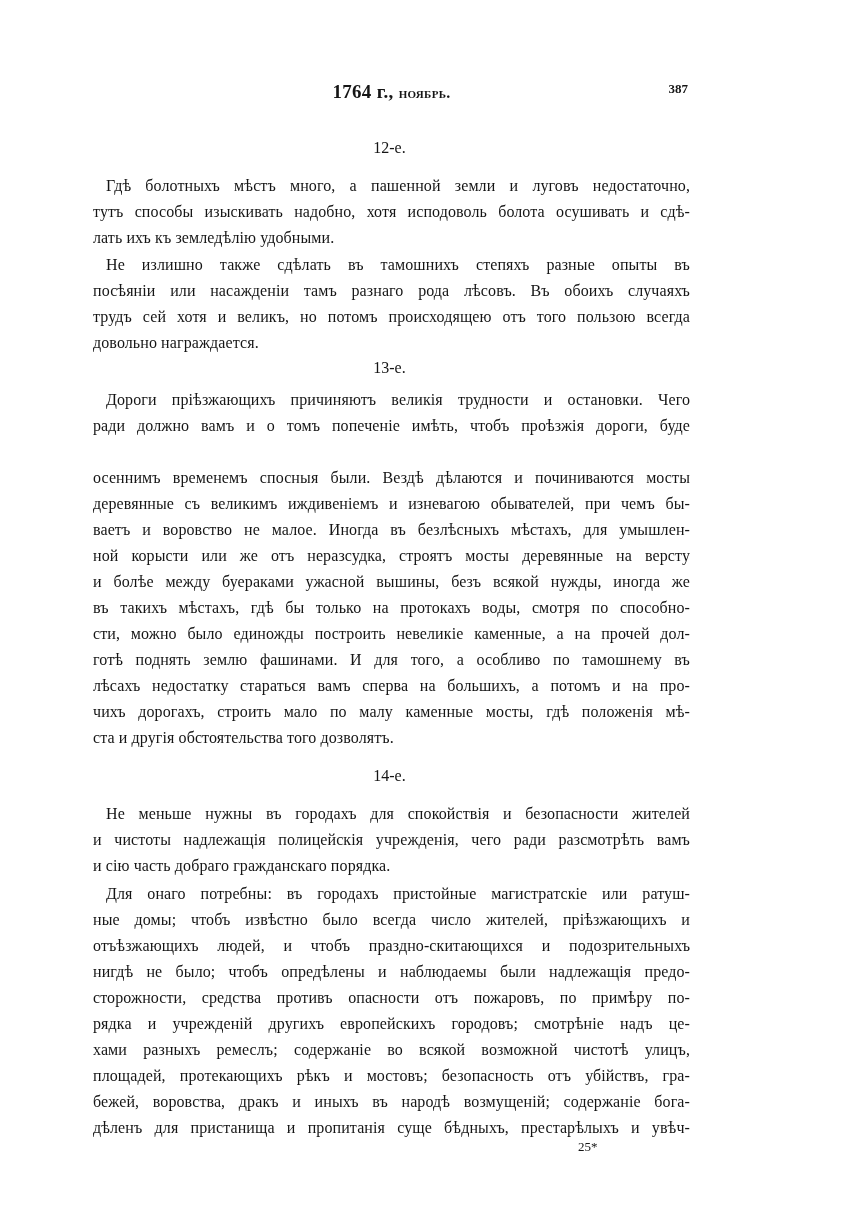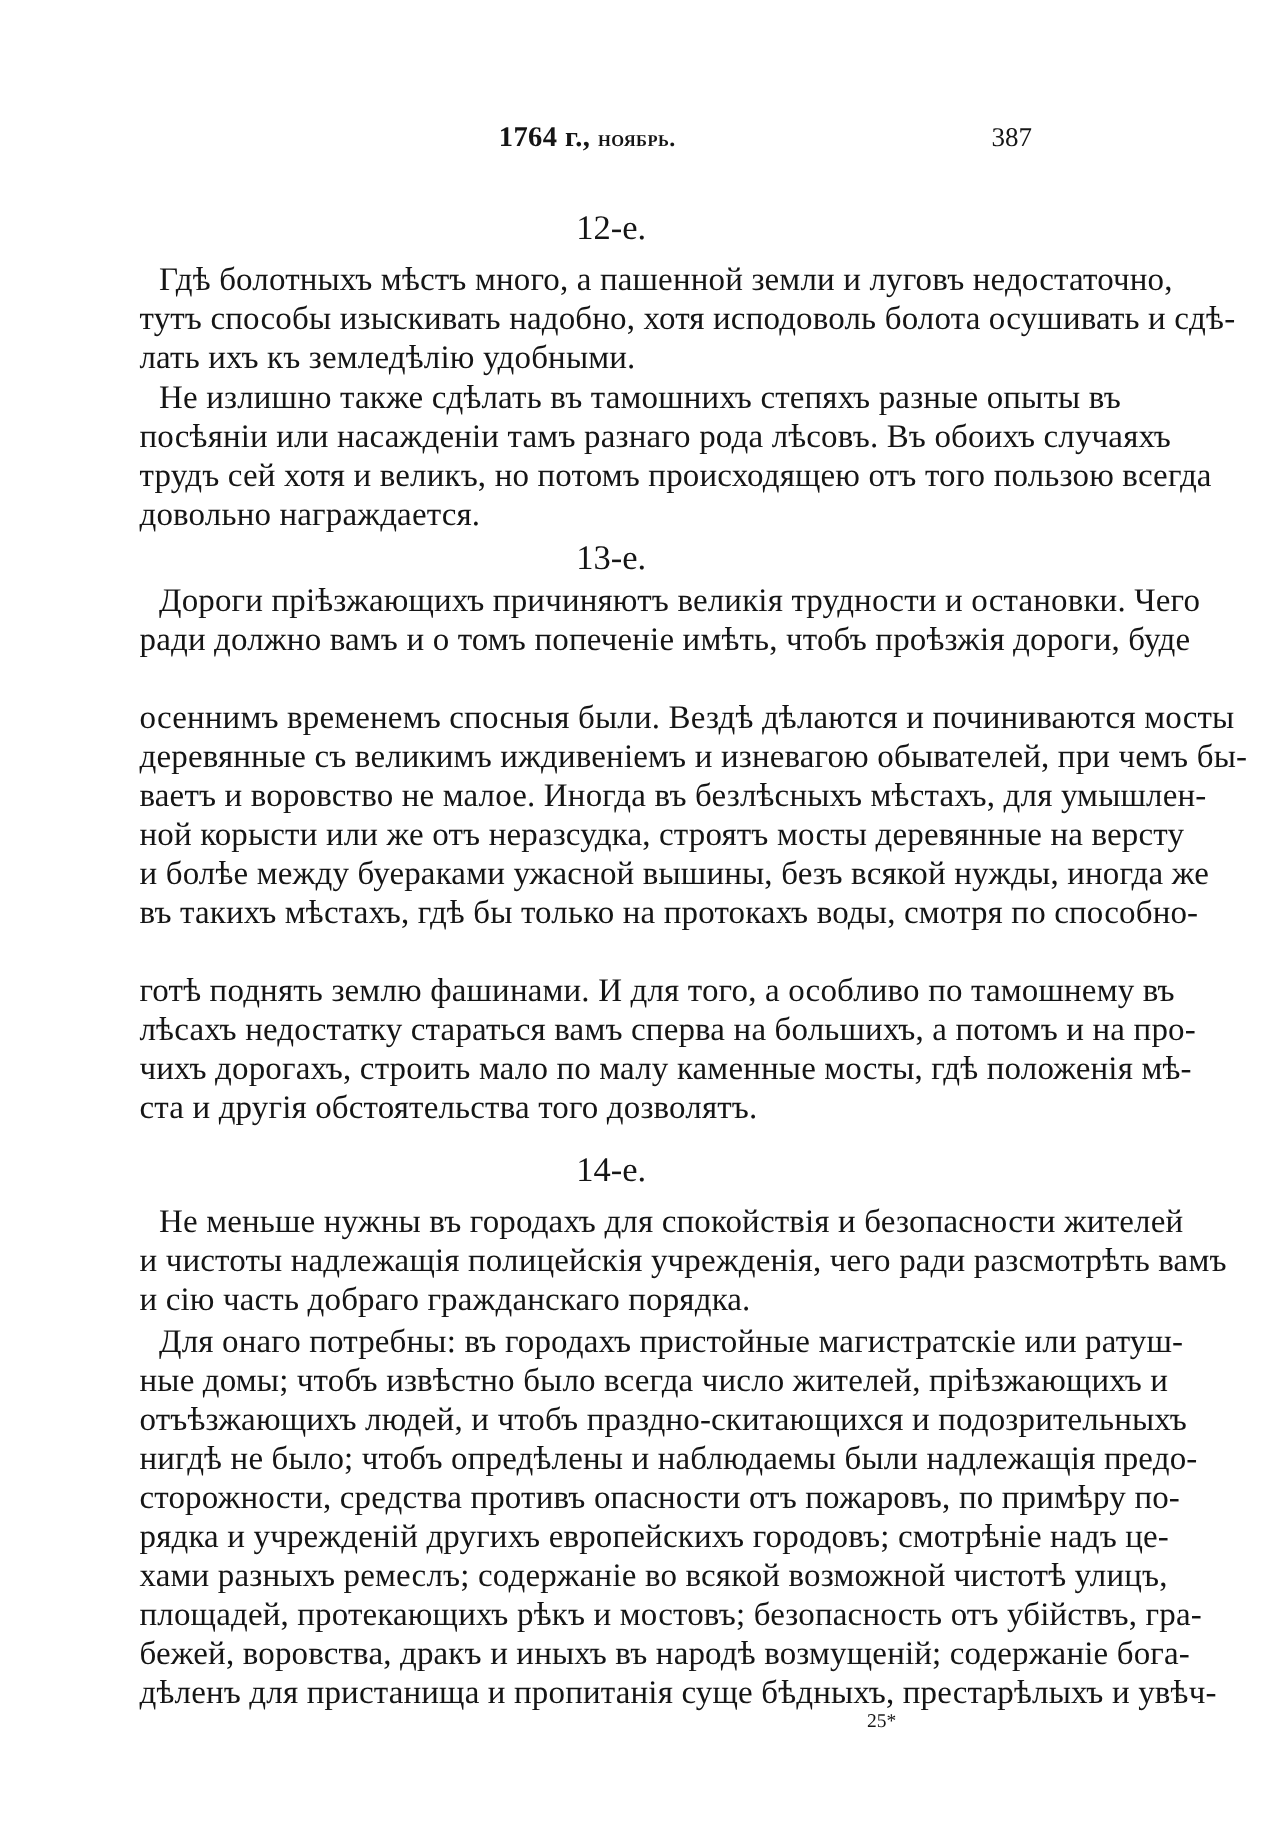--- a/index.html
+++ b/index.html
@@ -3,24 +3,24 @@
 <meta charset="utf-8">
 <style>
   html, body { margin: 0; padding: 0; background: #ffffff; }
   body { width: 843px; height: 1218px; position: relative; overflow: hidden;
          font-family: "Liberation Serif", "DejaVu Serif", serif; color: #151515; }
   .page { position: absolute; left: 0; top: 0; width: 843px; height: 1218px; margin-top: 21px; }
   .header { position: absolute; top: 60px; left: 93px; width: 597px; height: 26px; }
   .running-title { position: absolute; left: 0; right: 0; text-align: center;
                    font-size: 19px; font-weight: bold; letter-spacing: 0.3px; }
   .running-title .month { font-variant: small-caps; font-size: 16px; }
-  .page-number { position: absolute; right: 2px; top: 0; font-size: 18px; font-weight: normal; }
-  .section-num { position: absolute; left: 109px; width: 597px; text-align: center;
-                 font-size: 23px; }
-  .line { position: absolute; left: 93px; width: 597px; font-size: 22px;
+  .page-number { position: absolute; right: 2px; top: 0; font-size: 13px; font-weight: bold; }
+  .section-num { position: absolute; left: 91px; width: 597px; text-align: center;
+                 font-size: 16px; }
+  .line { position: absolute; left: 93px; width: 597px; font-size: 16px;
           white-space: nowrap; text-align: justify; text-align-last: justify;
           letter-spacing: 0.1px; line-height: 22px; }
   .line.indent { left: 106px; width: 584px; }
   .line.last { text-align-last: left; }
   .signature { position: absolute; left: 578px; top: 1118px; font-size: 13px; }
 </style>
 </head>
 <body>
 
 <div class="page">
@@ -44,20 +44,21 @@
 
   <div class="section-num" style="top:338px">13-е.</div>
   <div class="line indent" style="top:368px">Дороги пріѣзжающихъ причиняютъ великія трудности и остановки.  Чего</div>
   <div class="line" style="top:394px">ради должно вамъ и о томъ попеченіе имѣть, чтобъ проѣзжія дороги, буде</div>
   <div class="line" style="top:446px">осеннимъ временемъ спосныя были.  Вездѣ дѣлаются и починиваются мосты</div>
   <div class="line" style="top:472px">деревянные съ великимъ иждивеніемъ и изневагою обывателей, при чемъ бы-</div>
   <div class="line" style="top:498px">ваетъ и воровство не малое. Иногда въ безлѣсныхъ мѣстахъ, для умышлен-</div>
   <div class="line" style="top:524px">ной корысти или же отъ неразсудка, строятъ мосты деревянные на версту</div>
   <div class="line" style="top:550px">и болѣе между буераками ужасной вышины, безъ всякой нужды, иногда же</div>
   <div class="line" style="top:576px">въ такихъ мѣстахъ, гдѣ бы только на протокахъ воды, смотря по способно-</div>
+  <div class="line" style="top:602px">сти, можно было единожды построить невеликіе каменные, а на прочей дол-</div>
   <div class="line" style="top:628px">готѣ поднять землю фашинами.  И для того,  а особливо по тамошнему въ</div>
   <div class="line" style="top:654px">лѣсахъ недостатку стараться вамъ сперва на большихъ, а потомъ и на про-</div>
   <div class="line" style="top:680px">чихъ дорогахъ, строить мало по малу каменные мосты, гдѣ положенія мѣ-</div>
   <div class="line last" style="top:706px">ста и другія обстоятельства того дозволятъ.</div>
 
   <div class="section-num" style="top:746px">14-е.</div>
   <div class="line indent" style="top:782px">Не меньше нужны въ городахъ для спокойствія и безопасности жителей</div>
   <div class="line" style="top:808px">и чистоты надлежащія полицейскія учрежденія, чего ради разсмотрѣть вамъ</div>
   <div class="line last" style="top:834px">и сію часть добраго гражданскаго порядка.</div>
   <div class="line indent" style="top:862px">Для онаго потребны: въ городахъ пристойные магистратскіе или ратуш-</div>

